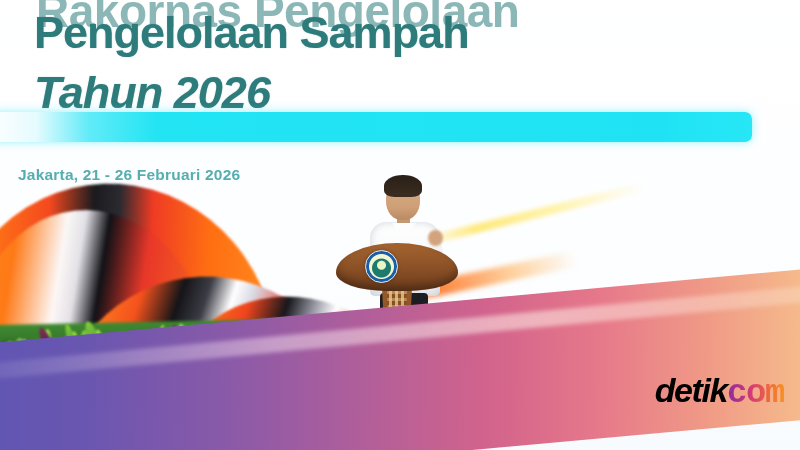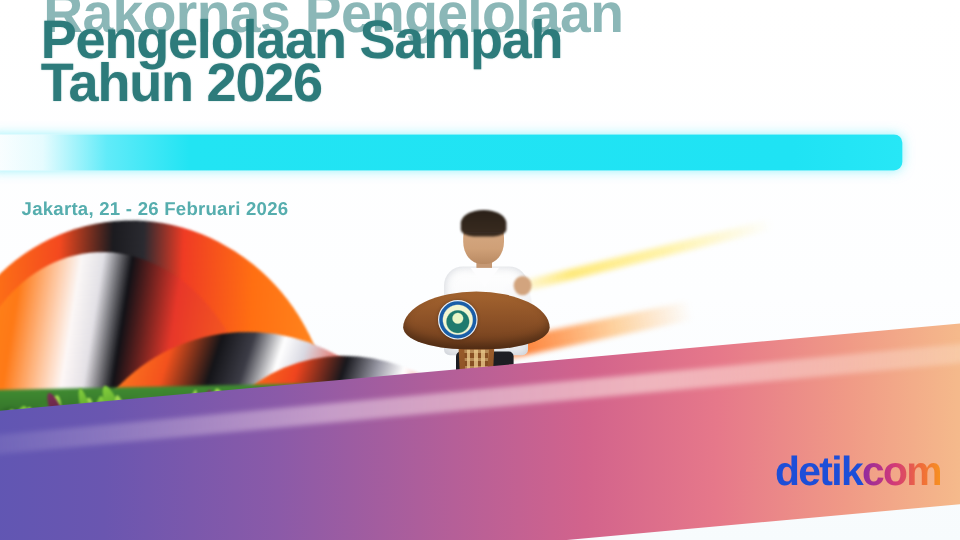--- a/index.html
+++ b/index.html
@@ -44,21 +44,21 @@
     left: 34px;
     font-weight: bold;
     color: #2d7b7b;
     letter-spacing: -1px;
     white-space: nowrap;
     font-size: 45px;
     line-height: 50px;
     text-shadow: 0 0 1.2px rgba(45,123,123,0.45);
   }
   .headline.l1 { top: 8px; }
-  .headline.l2 { top: 44px; }
+  .headline.l2 { top: 68px; font-style: italic; }
 
   
   .subtitle-band {
     position: absolute;
     left: -10px; top: 112px;
     width: 762px; height: 30px;
     border-radius: 7px;
     background: linear-gradient(90deg,
        rgba(255,255,255,0) 0%,
        rgba(200,248,253,0.45) 6%,
@@ -367,26 +367,27 @@
   .logo {
     position: absolute;
     right: 16px; bottom: 40px;
     font-size: 34px;
     font-weight: bold;
     letter-spacing: -1.4px;
     line-height: 1;
     white-space: nowrap;
     filter: blur(0.25px);
   }
-  .logo .detik { color: #1d4ed8; }
+  .logo .detik { color: #000000; font-style: italic; }
   .logo .com {
     background: linear-gradient(90deg,#8e2aa0 0%,#d33a77 42%,#ef6a3c 74%,#f79220 100%);
     -webkit-background-clip: text;
     background-clip: text;
     color: #d9476a;
+    font-family: Liberation Mono, monospace;
     -webkit-text-fill-color: transparent;
   }
 </style>
 </head>
 <body>
 
 <div id="stage">
 
   <div class="backdrop"></div>
 

